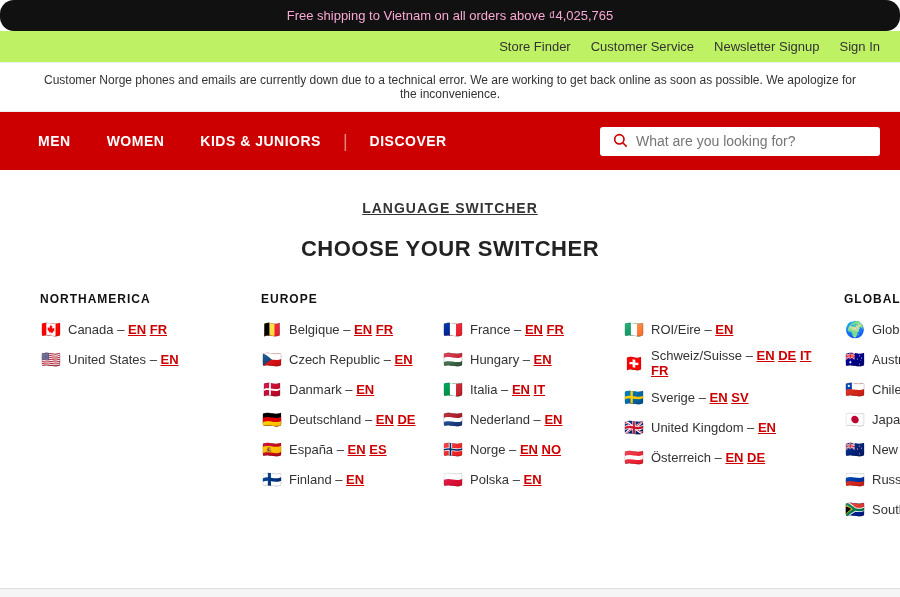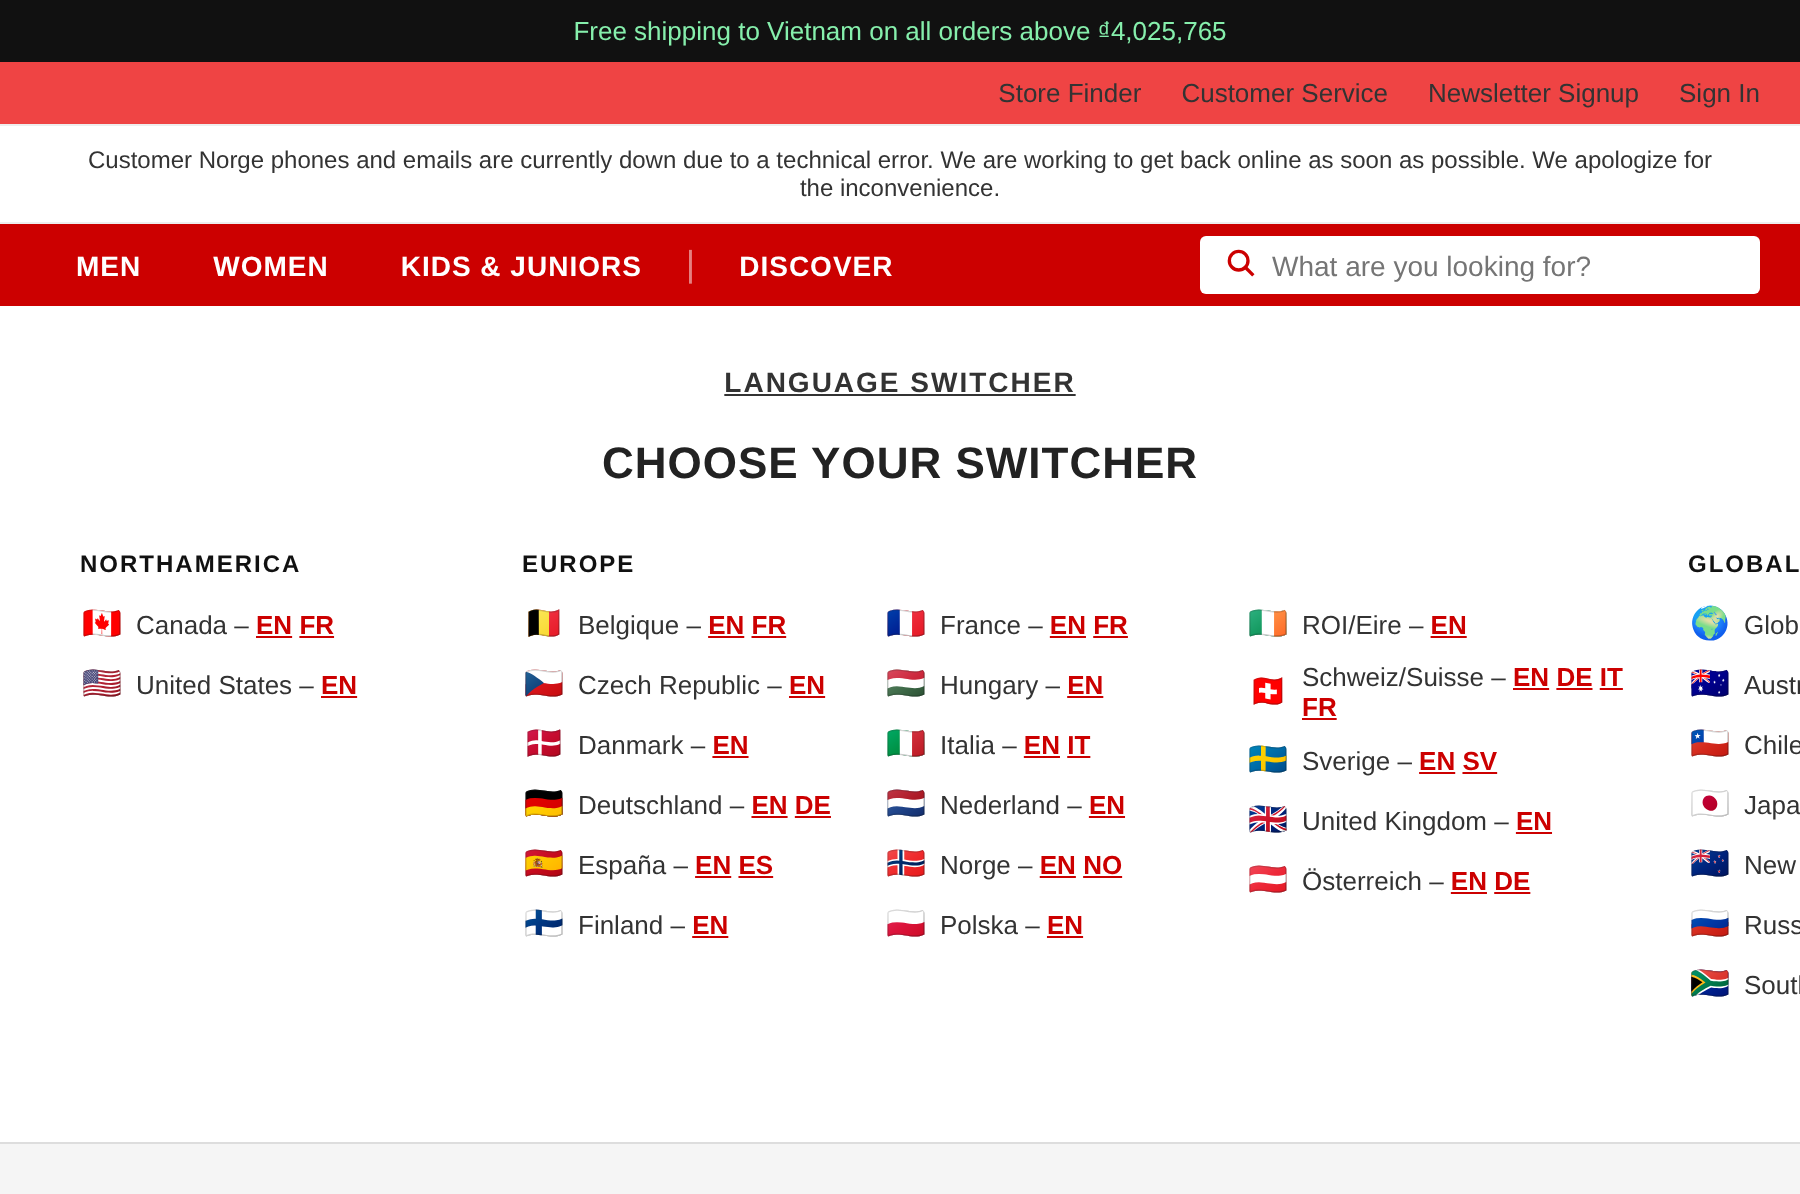--- a/index.html
+++ b/index.html
@@ -1,29 +1,30 @@
 <!DOCTYPE html>
 <html><head>
   <meta charset="utf-8">
   <style>
     * { margin: 0; padding: 0; box-sizing: border-box; }
     body { font-family: Arial, Helvetica, sans-serif; font-size: 14px; color: #333; background: #fff; width: 900px; overflow-x: hidden; }
 
     
     .announcement-bar {
       background: #111;
-      color: #86efac;
+      color: #f9a8d4;
       text-align: center;
       padding: 8px 0;
       font-size: 13px;
+      border-radius: 14px;
     }
 
     
     .utility-nav {
-      background: #ef4444;
+      background: #bef264;
       display: flex;
       justify-content: flex-end;
       padding: 8px 20px;
       gap: 20px;
       font-size: 13px;
       border-bottom: 1px solid #eee;
     }
     .utility-nav a {
       color: #333;
       text-decoration: none;
@@ -39,21 +40,21 @@
       color: #333;
       border-bottom: 1px solid #eee;
     }
 
     
     .main-nav {
       background: #cc0000;
       display: flex;
       align-items: center;
       padding: 0 20px;
-      height: 41px;
+      height: 58px;
     }
     .main-nav .nav-links {
       display: flex;
       align-items: center;
       gap: 0;
     }
     .main-nav a {
       color: #fff;
       text-decoration: none;
       font-weight: bold;

